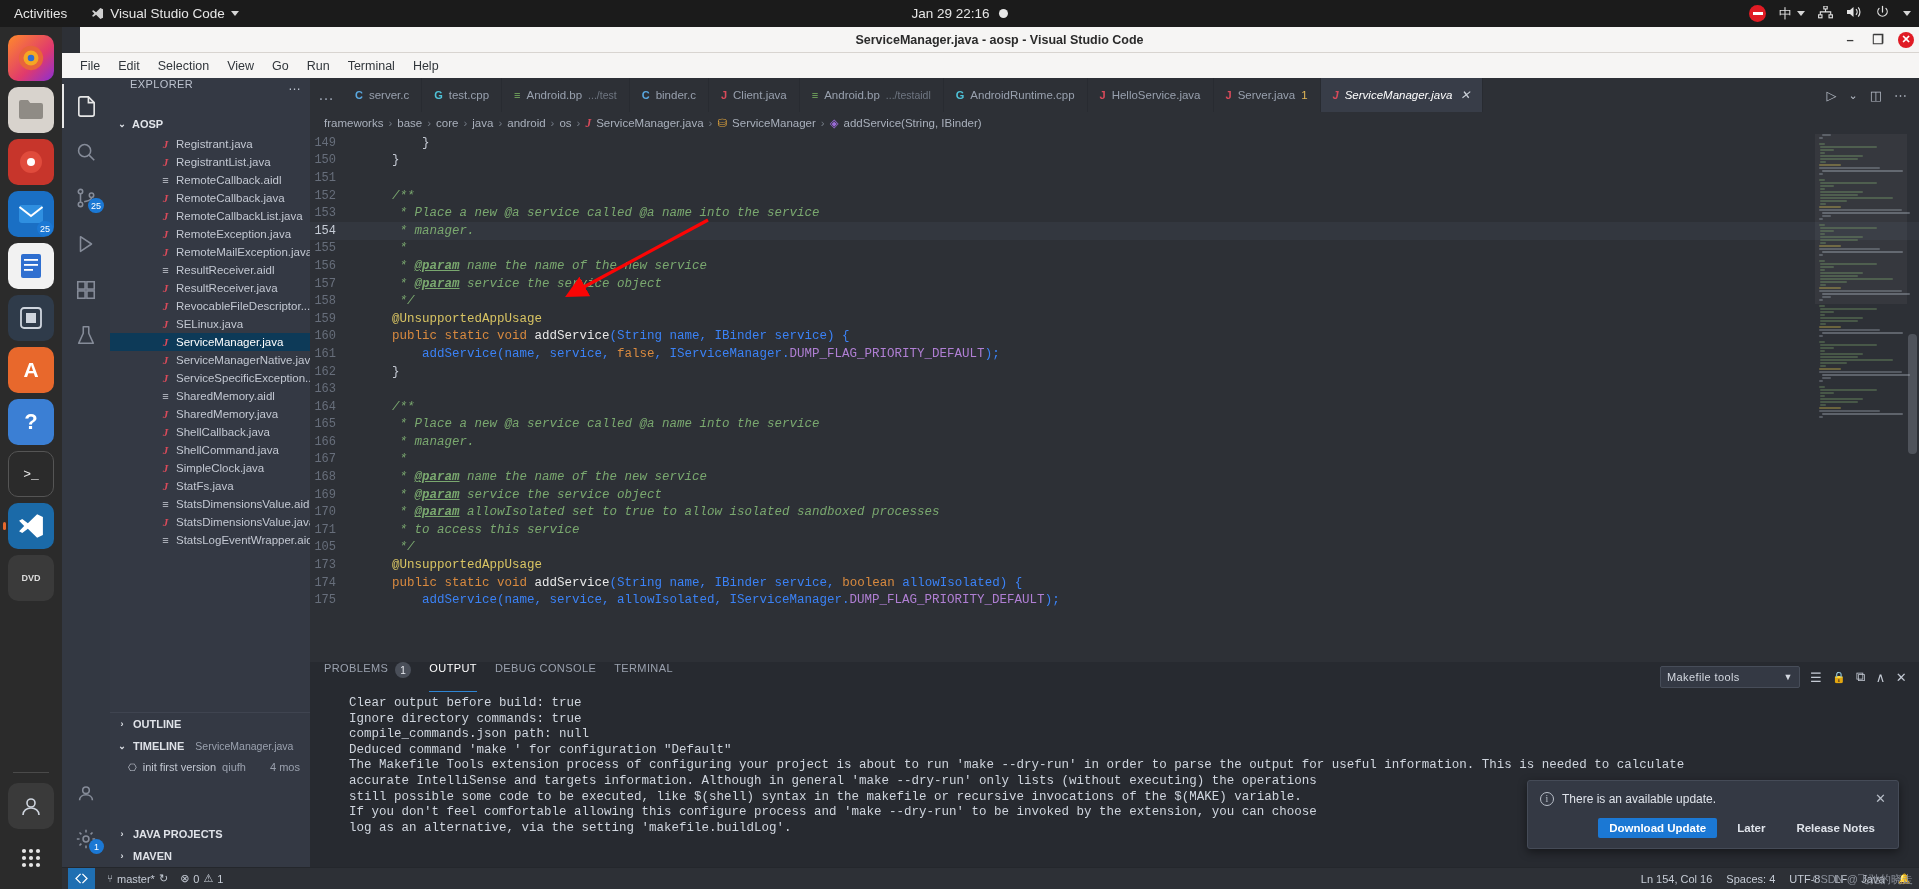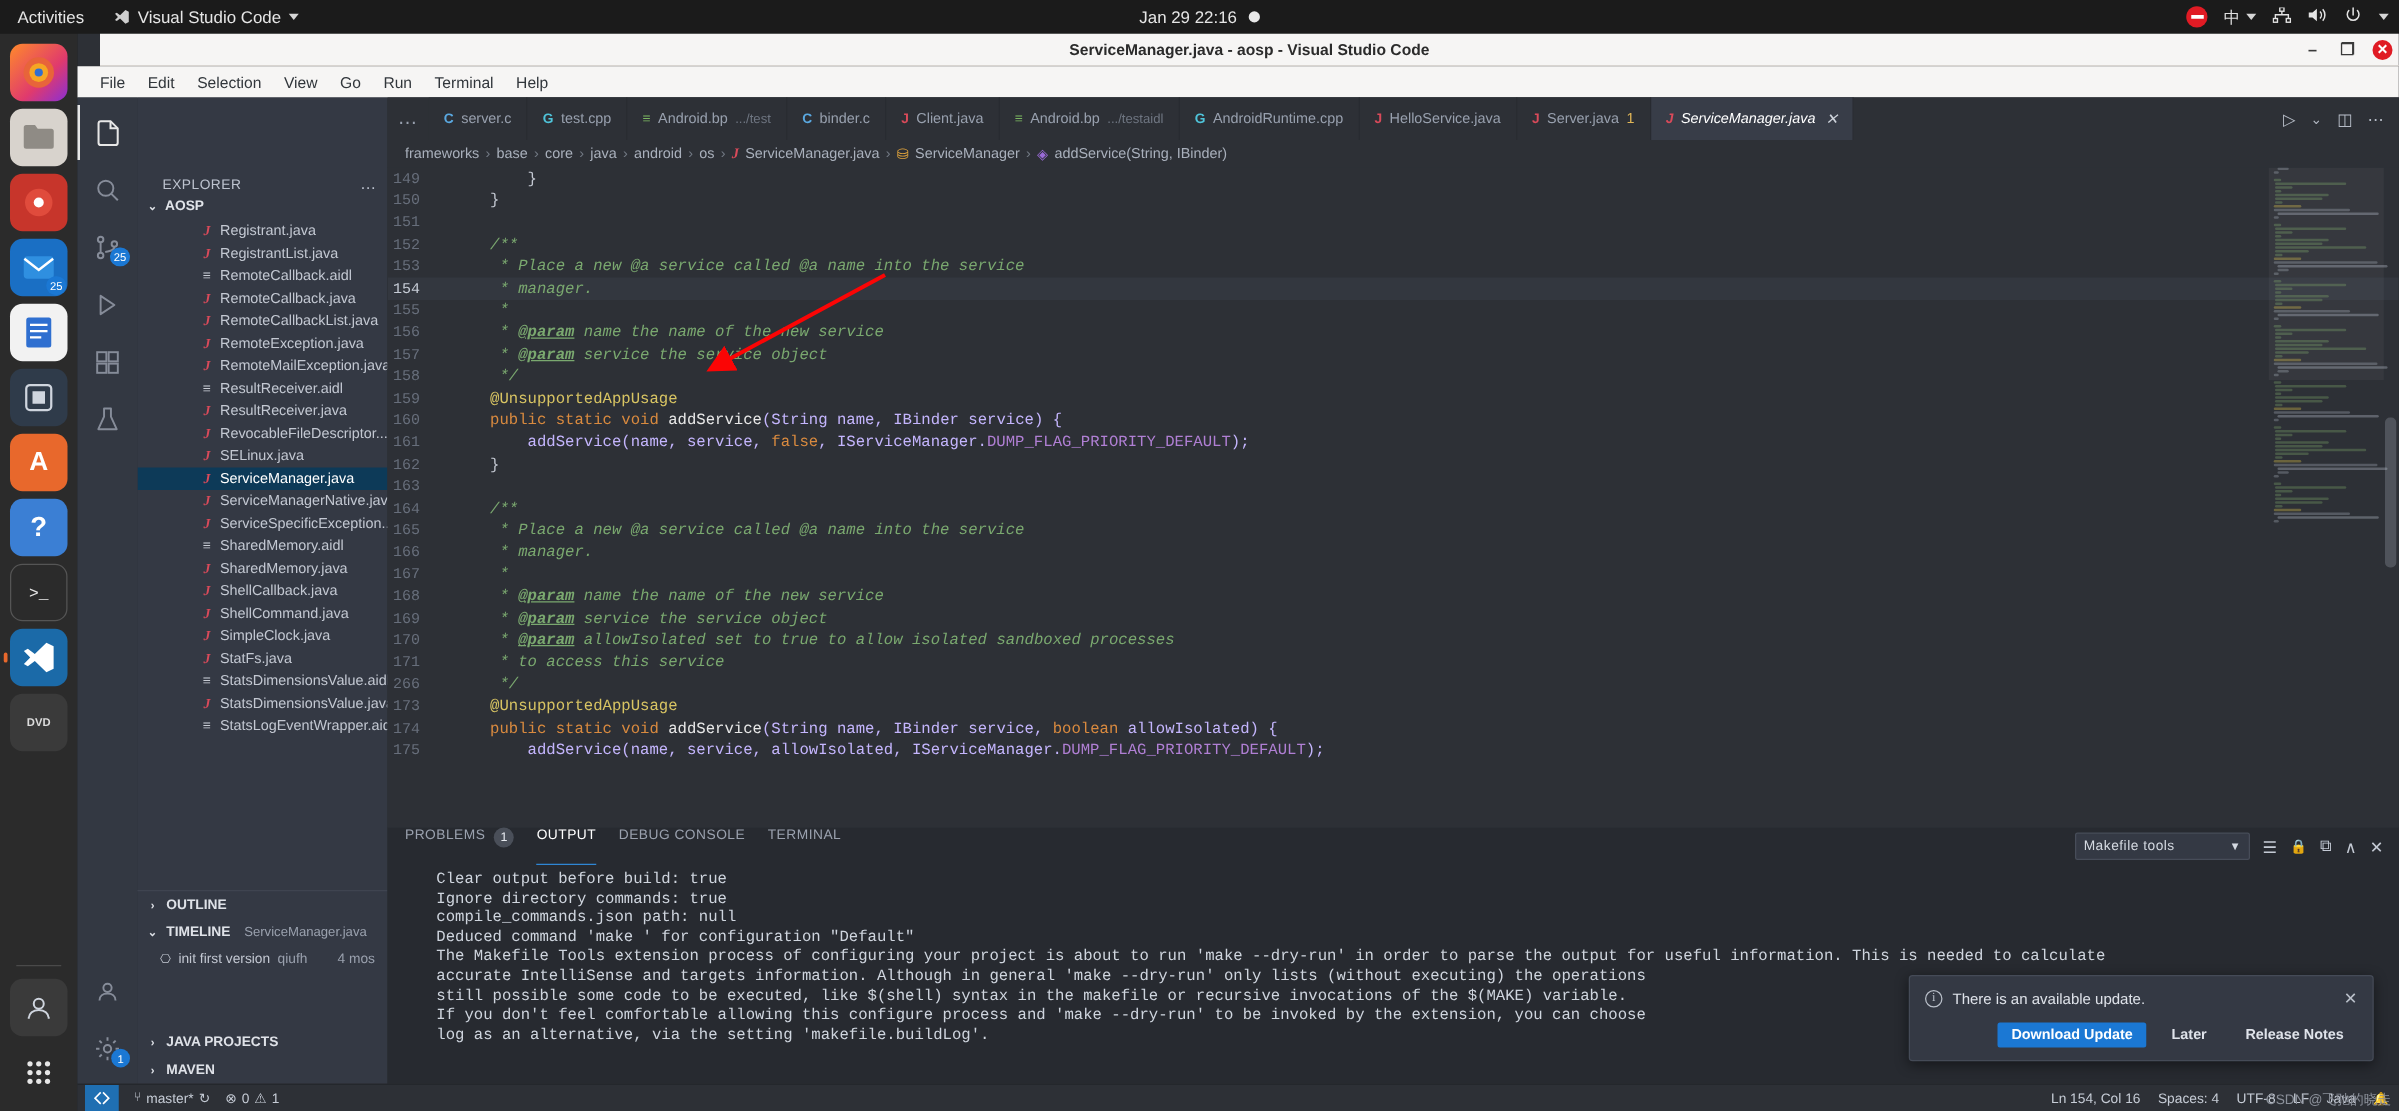--- a/index.html
+++ b/index.html
@@ -105,22 +105,22 @@
     position: absolute; right: 6px; bottom: 7px; min-width: 15px; height: 15px;
     background: #1b78d4; color: #fff; border-radius: 8px; font-size: 9px;
     display: flex; align-items: center; justify-content: center; padding: 0 3px;
     font-family: "Liberation Sans", sans-serif;
   }
   #activitybar .spacer { flex: 1; }
 
   
   #sidebar { width: 200px; background: #343944; display: flex; flex-direction: column; }
   .sb-header {
-    height: 35px; display: flex; align-items: flex-end; justify-content: space-between;
-    padding: 0 8px 0 20px; font-size: 11px; color: #bdc3cf; letter-spacing: .4px; margin-top: 41px;
+    height: 35px; display: flex; align-items: flex-start; justify-content: space-between;
+    padding: 0 8px 0 20px; font-size: 11px; color: #bdc3cf; letter-spacing: .4px;
   }
   .sb-dots { letter-spacing: 1px; font-size: 13px; color: #bdc3cf; }
   .sb-section {
     height: 22px; display: flex; align-items: center; gap: 4px;
     padding-left: 6px; font-size: 11px; font-weight: bold; color: #e2e5ea;
   }
   .chev { font-size: 9px; width: 12px; text-align: center; display: inline-block; }
   .filelist { flex: 1; overflow: hidden; position: relative; }
   .frow {
     height: 18px; display: flex; align-items: center; gap: 5px;
@@ -184,21 +184,21 @@
     width: 52px; text-align: right; padding-right: 26px; color: #676e7b;
     font-size: 12px; flex: none;
   }
   .lnum.cur { color: #c6ccd6; }
   .codetext { color: #c3c8d2; }
   .c-cmt-i { color: #7aa86f; font-style: italic; }
   .c-tag { color: #7aa86f; font-style: italic; font-weight: bold; text-decoration: underline; }
   .c-ann { color: #d8c463; }
   .c-kw  { color: #d98a3f; }
   .c-fn  { color: #e8e8e8; }
-  .c-type{ color: #c4b5fd; }
+  .c-type{ color: #3b82f6; }
   .c-const { color: #b07fd4; }
   .c-punc { color: #c3c8d2; }
 
   
   #minimap {
     position: absolute; right: 12px; top: 0; width: 92px; bottom: 0;
     opacity: .55;
   }
   .mm-line { height: 2px; margin-bottom: 1px; border-radius: 1px; }
   #mm-slider {
@@ -720,21 +720,21 @@
             <div class="codeline"><span class="lnum mono">162</span><span class="codetext mono"><span class="c-punc">    }</span></span></div>
             <div class="codeline"><span class="lnum mono">163</span><span class="codetext mono"><span class="c-punc"></span></span></div>
             <div class="codeline"><span class="lnum mono">164</span><span class="codetext mono"><span class="c-cmt-i">    /**</span></span></div>
             <div class="codeline"><span class="lnum mono">165</span><span class="codetext mono"><span class="c-cmt-i">     * Place a new @a service called @a name into the service</span></span></div>
             <div class="codeline"><span class="lnum mono">166</span><span class="codetext mono"><span class="c-cmt-i">     * manager.</span></span></div>
             <div class="codeline"><span class="lnum mono">167</span><span class="codetext mono"><span class="c-cmt-i">     *</span></span></div>
             <div class="codeline"><span class="lnum mono">168</span><span class="codetext mono"><span class="c-cmt-i">     * </span><span class="c-tag">@param</span><span class="c-cmt-i"> name</span><span class="c-cmt-i"> the name of the new service</span></span></div>
             <div class="codeline"><span class="lnum mono">169</span><span class="codetext mono"><span class="c-cmt-i">     * </span><span class="c-tag">@param</span><span class="c-cmt-i"> service</span><span class="c-cmt-i"> the service object</span></span></div>
             <div class="codeline"><span class="lnum mono">170</span><span class="codetext mono"><span class="c-cmt-i">     * </span><span class="c-tag">@param</span><span class="c-cmt-i"> allowIsolated</span><span class="c-cmt-i"> set to true to allow isolated sandboxed processes</span></span></div>
             <div class="codeline"><span class="lnum mono">171</span><span class="codetext mono"><span class="c-cmt-i">     * to access this service</span></span></div>
-            <div class="codeline"><span class="lnum mono">266</span><span class="codetext mono"><span class="c-cmt-i">     */</span></span></div>
+            <div class="codeline"><span class="lnum mono">105</span><span class="codetext mono"><span class="c-cmt-i">     */</span></span></div>
             <div class="codeline"><span class="lnum mono">173</span><span class="codetext mono"><span class="c-ann">    @UnsupportedAppUsage</span></span></div>
             <div class="codeline"><span class="lnum mono">174</span><span class="codetext mono"><span class="c-punc">    </span><span class="c-kw">public static void</span><span class="c-punc"> </span><span class="c-fn">addService</span><span class="c-type">(String name, IBinder service, </span><span class="c-kw">boolean</span><span class="c-type"> allowIsolated) {</span></span></div>
             <div class="codeline"><span class="lnum mono">175</span><span class="codetext mono"><span class="c-type">        addService(name, service, allowIsolated, IServiceManager.</span><span class="c-const">DUMP_FLAG_PRIORITY_DEFAULT</span><span class="c-type">);</span></span></div>
           </div>
         <div id="minimap">
             <div class="mm-line" style="width: 8.55px; margin-left: 7.2px; background: rgb(119, 125, 135);"></div>
             <div class="mm-line" style="width: 4.75px; margin-left: 3.6px; background: rgb(119, 125, 135);"></div>
             <div class="mm-line" style="width: 0px; margin-left: 0px; background: rgb(119, 125, 135);"></div>
             <div class="mm-line" style="width: 6.65px; margin-left: 3.6px; background: rgb(95, 122, 87);"></div>
             <div class="mm-line" style="width: 57.95px; margin-left: 4.5px; background: rgb(95, 122, 87);"></div>

